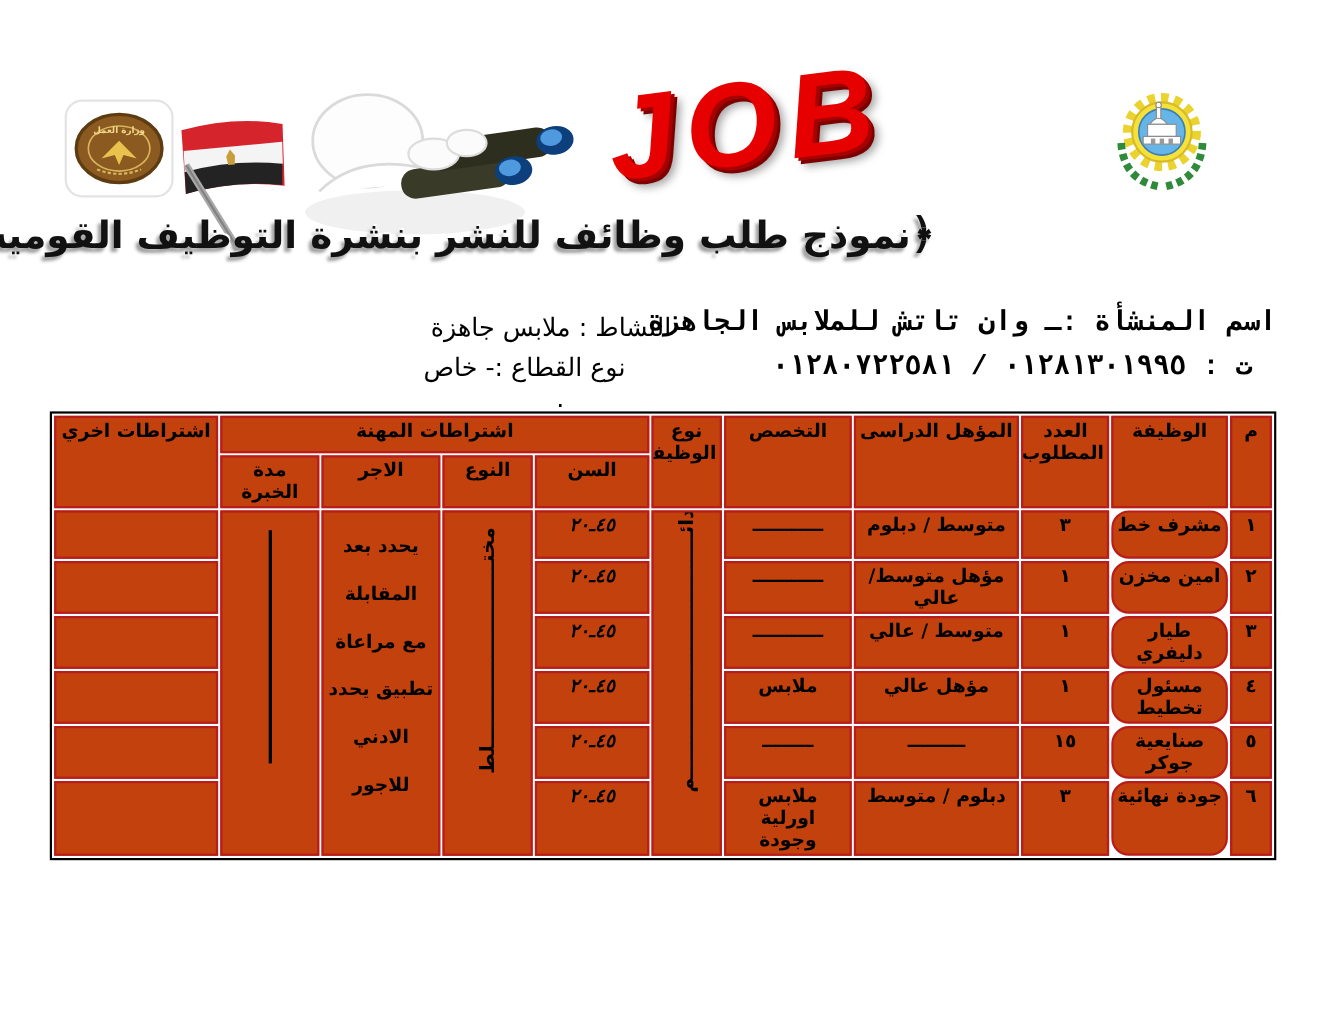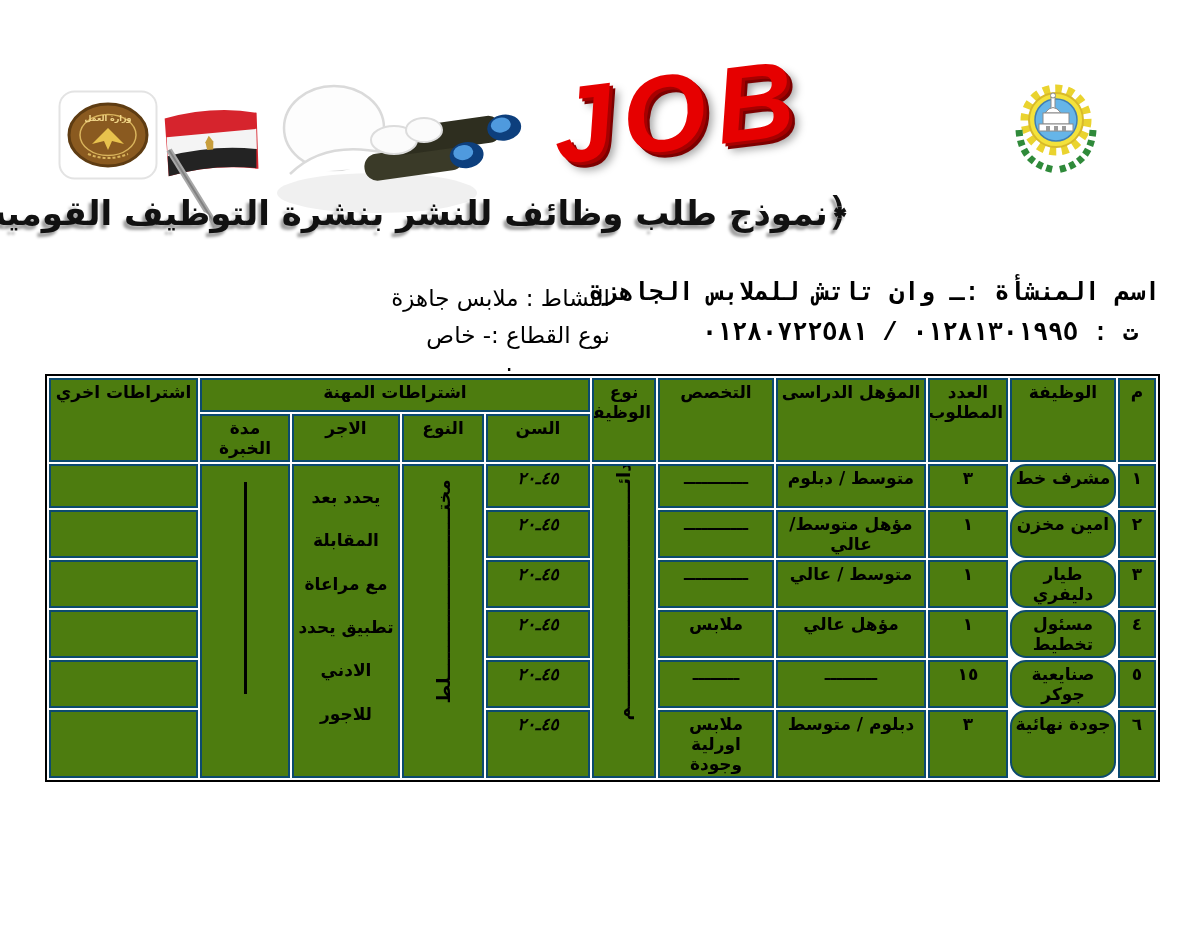--- a/index.html
+++ b/index.html
@@ -30,32 +30,32 @@
     font-weight:bold;font-size:34px;letter-spacing:1px;color:#111;
     text-shadow:-3px 4px 3px #9f9f9f,1px -1px 0 #ffffff;
     white-space:nowrap;
   }
   .doc-title .bracket{font-size:38px;}
 
   
   .info-right{right:40px;top:274px;width:630px;font-weight:bold;font-size:25px;line-height:1.6;text-align:right;font-family:Liberation Mono, monospace;}
   .info-right .phone{text-align:center;padding-left:150px;letter-spacing:2px;}
   .info-left{left:318px;top:280px;width:292px;font-weight:normal;font-size:23px;line-height:1.6;text-align:right;}
-  .info-left .sector{margin-left:0;padding-left:25px;text-align:right;direction:rtl;}
+  .info-left .sector{margin-left:0;padding-left:25px;text-align:center;direction:rtl;}
   .info-left .sector-inner{display:inline-block;}
   .info-left .lone-colon{text-align:center;padding-left:90px;}
 
   
   table.jobs{
     position:absolute;left:45px;top:374px;width:1115px;
     border-collapse:separate;border-spacing:2px;border:2px solid #000;
     table-layout:fixed;background:#fff;
   }
   table.jobs th,table.jobs td{
-    border:2px solid #0c4a6e;background:#4d7c0f;vertical-align:top;
+    border:2px solid #b91c1c;background:#c2410c;vertical-align:top;
     font-weight:bold;font-size:17px;text-align:center;
     padding:2px 3px;overflow:hidden;box-sizing:border-box;
   }
   table.jobs th{font-size:17px;}
   td.job-name{text-align:right;padding-right:6px;border-radius:16px;}
   .ltrnum{direction:ltr;unicode-bidi:embed;font-style:italic;}
   .vwrap{display:flex;align-items:center;justify-content:center;height:100%;min-height:246px;}
   .vwrap span{transform:rotate(-90deg);white-space:nowrap;font-size:18px;font-weight:bold;}
   .exp-line{width:3px;height:212px;background:#000;margin:14px auto 0 auto;}
   .wage-box{padding-top:8px;}

